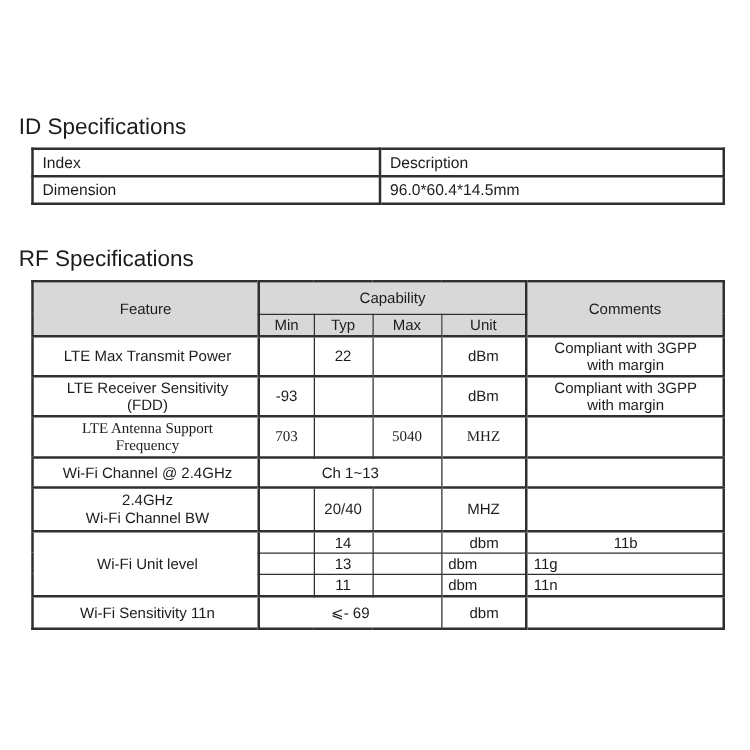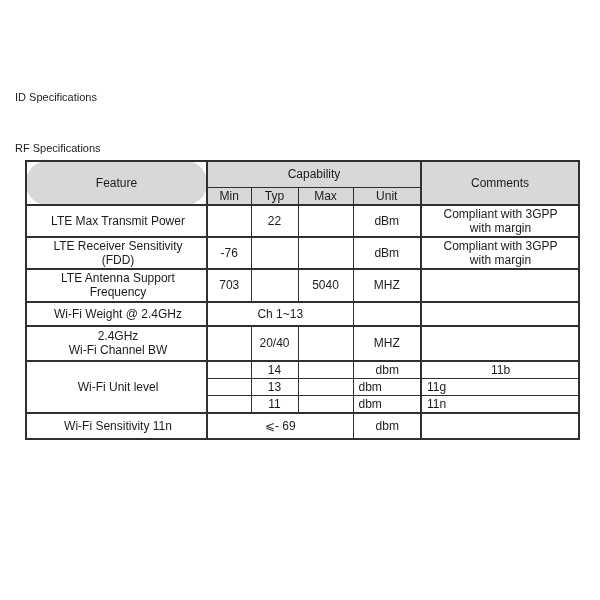--- a/index.html
+++ b/index.html
@@ -6,21 +6,21 @@
     margin: 0;
     padding: 0;
     background: #ffffff;
     width: 600px;
     height: 600px;
     font-family: "Liberation Sans", sans-serif;
     color: #1c1c1c;
     overflow: hidden;
   }
   .sec-title {
-    font-size: 11px;
+    font-size: 18px;
     font-weight: 400;
     margin-left: 15px;
     margin-bottom: 6px;
   }
   #id-title { padding-top: 91px; }
   #rf-title { margin-top: 33px; }
 
   table {
     border-collapse: collapse;
     margin-left: 25px;
@@ -41,21 +41,21 @@
     height: 20px;
     font-size: 12.5px;
     padding: 0 7px;
     text-align: left;
   }
 
   
   .rf-table { border: 2px solid #2f2f2f; }
   .rf-table td { border: 1px solid #2f2f2f; }
   .rf-table tr.major > td { border-top-width: 2px; text-align: center; }
-  .rf-table td.fcol { border-right-width: 2px; border-radius: 21px; }
+  .rf-table td.fcol { border-right-width: 2px; }
   .rf-table td.ccol { border-left-width: 2px; }
 
   .hdr td {
     background: #d8d8d8;
     text-align: center;
   }
   .feature {
     text-align: left;
     padding-left: 7px;
     white-space: pre-line;
@@ -68,35 +68,43 @@
     white-space: pre-line;
     margin-left: 48px;
   }
 
   tr.h26 { height: 26px; }
   tr.h16 { height: 15px; }
   tr.h17 { height: 16px; }
   tr.h25 { height: 24px; }
   tr.h27 { height: 26px; padding-left: 20px; }
   tr.h32 { height: 31px; }
-  tr.h33 { height: 32px; }
+  tr.h33 { height: 32px; font-family: Liberation Serif, serif; }
   tr.h34 { height: 21px; }
   tr.h36 { height: 35px; padding-left: 12px; }
 </style>
 </head>
 <body>
 
 <div class="sec-title" id="id-title">ID Specifications</div>
 
 <table class="id-table">
   <colgroup>
       <col style="width:278px">
       <col style="width:275px">
     </colgroup>
   <tbody>
+      <tr>
+    <td>Index</td>
+    <td>Description</td>
+  </tr>
+  <tr>
+    <td>Dimension</td>
+    <td>96.0*60.4*14.5mm</td>
+  </tr>
 </tbody>
   </table>
 
 <div class="sec-title" id="rf-title">RF Specifications</div>
 
 <table class="rf-table">
   <colgroup>
     <col style="width:181px">
       <col style="width:44px">
       <col style="width:47px">
@@ -124,40 +132,40 @@
     <td class="center">22</td>
     <td class="center"></td>
     <td class="center">dBm</td>
     <td class="comments ccol">Compliant with 3GPP
 with margin</td>
   </tr>
 
   <tr class="major h34">
     <td class="feature fcol">LTE Receiver Sensitivity
 (FDD)</td>
-    <td class="center">-76</td>
+    <td class="center">-93</td>
     <td class="center"></td>
     <td class="center"></td>
     <td class="center">dBm</td>
     <td class="comments ccol">Compliant with 3GPP
 with margin</td>
   </tr>
 
   <tr class="major h33">
     <td class="feature fcol">LTE Antenna Support
 Frequency</td>
     <td class="center">703</td>
     <td class="center"></td>
     <td class="center">5040</td>
     <td class="center">MHZ</td>
     <td class="comments ccol"></td>
   </tr>
 
   <tr class="major h25">
-    <td class="feature fcol">Wi-Fi Weight @ 2.4GHz</td>
+    <td class="feature fcol">Wi-Fi Channel @ 2.4GHz</td>
     <td class="center" colspan="3">Ch 1~13</td>
     <td class="center"></td>
     <td class="comments ccol"></td>
   </tr>
 
   <tr class="major h36">
     <td class="feature fcol">2.4GHz
 Wi-Fi Channel BW</td>
     <td class="center"></td>
     <td class="center">20/40</td>

